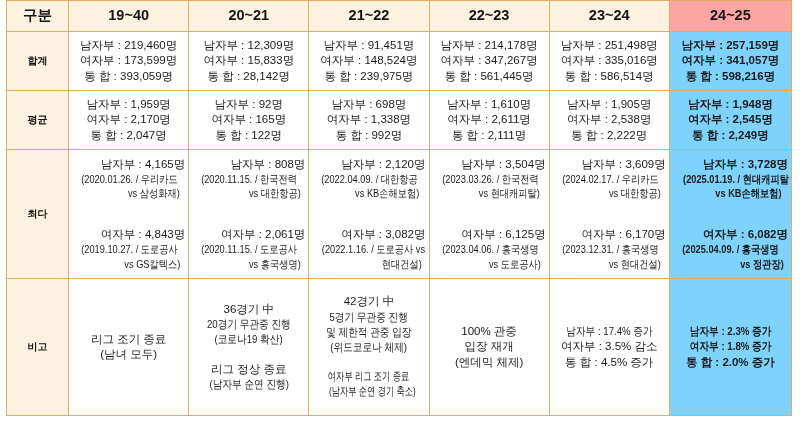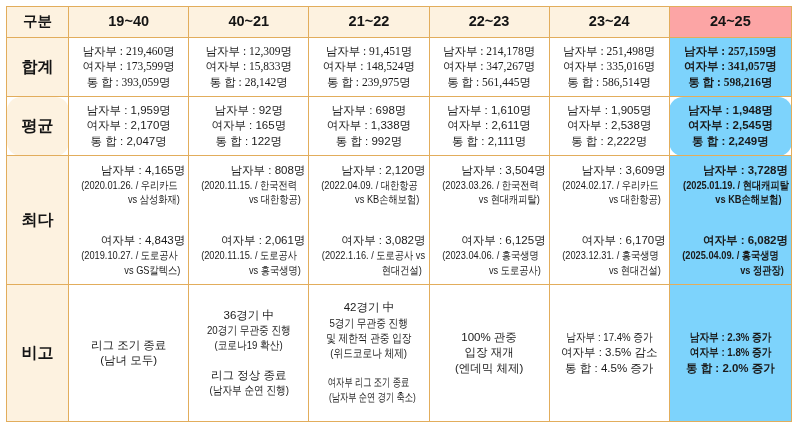--- a/index.html
+++ b/index.html
@@ -11,21 +11,21 @@
     width: 800px;
     height: 424px;
     font-family: "Liberation Sans", sans-serif;
     color: #1a1a1a;
     overflow: hidden;
   }
   .sheet {
     width: 740px;
     height: 424px;
     box-sizing: border-box;
-    padding: 6px 8px 6px 6px;
+    padding: 0 8px 6px 6px;
   }
   table.stats {
     width: 786px;
     height: 410px;
     border-collapse: collapse;
     table-layout: fixed;
     border: 1px solid #d9a24a;
   }
   table.stats col.c0 { width: 62px; }
   table.stats col.cx { width: 120px; }
@@ -45,39 +45,39 @@
     font-weight: bold;
     height: 26px;
     color: #141414;
   }
   thead th.hdr-last {
     background: #fca5a5;
   }
   
   td.rowlabel {
     background: #fdf2e0;
-    font-size: 16px;
+    font-size: 10px;
     font-weight: bold;
     color: #141414;
   }
   
   td.cell {
     background: #ffffff;
     font-size: 11.5px;
   }
   td.cell.highlight {
     background: #7dd3fc;
     font-weight: bold;
   }
   td.cell .ln { display: block; white-space: nowrap; }
   td.cell .sub { display: block; font-size: 11px; }
 
   
-  tr.r-total td { height: 54px; font-family: Liberation Serif, serif; }
-  tr.r-avg td { height: 54px; border-radius: 14px; }
+  tr.r-total td { height: 54px; }
+  tr.r-avg td { height: 54px; }
   tr.r-max td { height: 124px; }
   tr.r-note td { height: 132px; }
 
   
   .maxblock { display: block; text-align: right; }
   .maxblock + .maxblock { margin-top: 26px; }
 
   
   .noteblock { display: block; }
   .noteblock + .noteblock { margin-top: 14px; }
@@ -107,21 +107,21 @@
         <col class="cx">
         <col class="cx">
         <col class="cx">
         <col class="cx">
         <col class="clast">
     </colgroup>
     <thead>
       <tr>
         <th>구분</th>
         <th>19~40</th>
-        <th>40~21</th>
+        <th>20~21</th>
         <th>21~22</th>
         <th>22~23</th>
         <th>23~24</th>
         <th class="hdr-last">24~25</th>
       </tr>
     </thead>
     <tbody>
 
       <tr class="r-total">
         <td class="rowlabel">합계</td>

